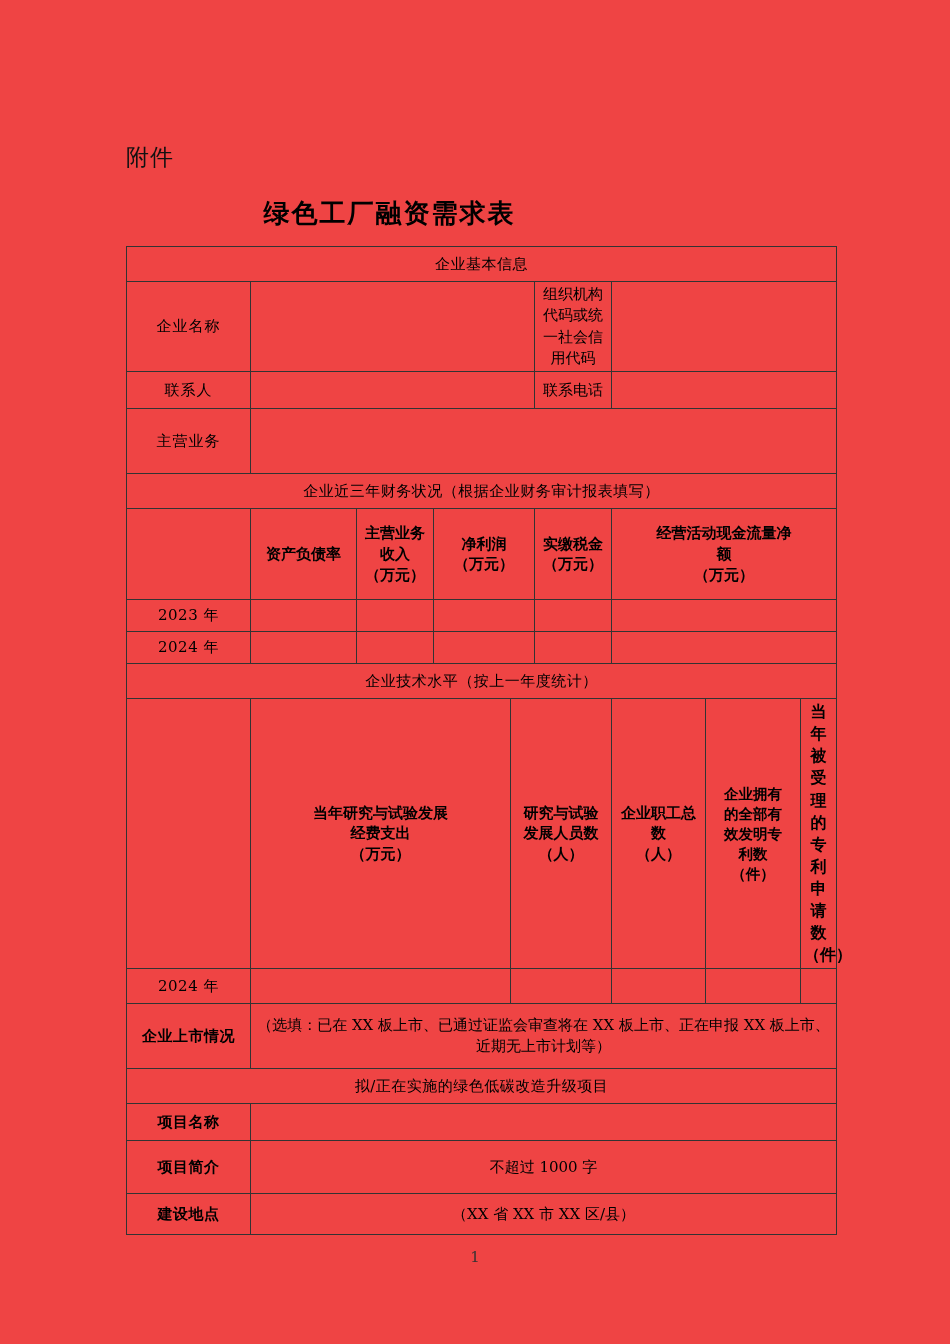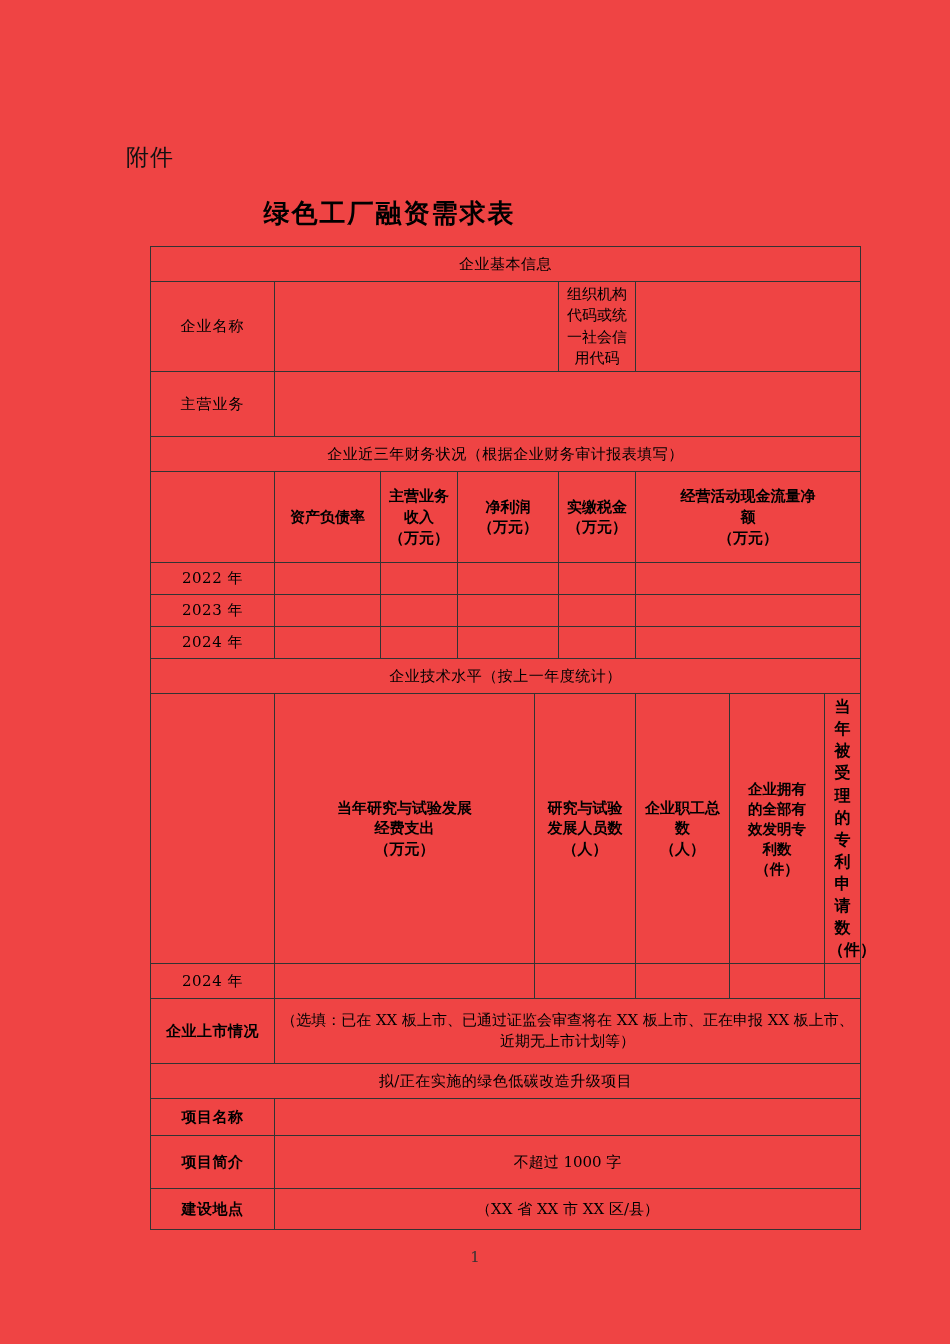--- a/index.html
+++ b/index.html
@@ -51,21 +51,20 @@
   }
 
   
   table.form {
     position: absolute;
     left: 126px;
     top: 246px;
     width: 710px;
     border-collapse: collapse;
     table-layout: fixed;
-    margin-left: 24px;
   }
   table.form td {
     border: 1px solid #333;
     padding: 2px 3px;
     vertical-align: middle;
     text-align: center;
     font-family: "DejaVu Serif", "Liberation Serif", serif;
     font-size: 15px;
     line-height: 1.38;
     color: #000;
@@ -155,20 +154,26 @@
       <td class="section" colspan="10">企业基本信息</td>
     </tr>
 
     <tr>
       <td class="rowlabel" style="height:80px">企业名称</td>
       <td class="blank" colspan="5"></td>
       <td class="rowlabel" style="font-size:15px;letter-spacing:0px;line-height:1.42">组织机构代码或统一社会信用代码</td>
       <td class="blank" colspan="3"></td>
     </tr>
 
+    <tr>
+      <td class="rowlabel" style="height:32px">联系人</td>
+      <td class="blank" colspan="5"></td>
+      <td class="rowlabel" style="font-size:15px;letter-spacing:0px">联系电话</td>
+      <td class="blank" colspan="3"></td>
+    </tr>
 
     <tr>
       <td class="rowlabel" style="height:60px">主营业务</td>
       <td class="blank" colspan="9"></td>
     </tr>
 
     <tr>
       <td class="section" colspan="10">企业近三年财务状况（根据企业财务审计报表填写）</td>
     </tr>
 
@@ -190,28 +195,20 @@
         <div>实缴税金</div>
         <div>（万元）</div>
       </td>
       <td class="colhead" colspan="3">
         <div>经营活动现金流量净</div>
         <div>额</div>
         <div>（万元）</div>
       </td>
     </tr>
 
-    <tr>
-      <td class="yearcell" style="height:27px">2022 年</td>
-      <td class="blank" colspan="2"></td>
-      <td class="blank"></td>
-      <td class="blank" colspan="2"></td>
-      <td class="blank"></td>
-      <td class="blank" colspan="3"></td>
-    </tr>
 
     <tr>
       <td class="yearcell" style="height:27px">2023 年</td>
       <td class="blank" colspan="2"></td>
       <td class="blank"></td>
       <td class="blank" colspan="2"></td>
       <td class="blank"></td>
       <td class="blank" colspan="3"></td>
     </tr>
 

